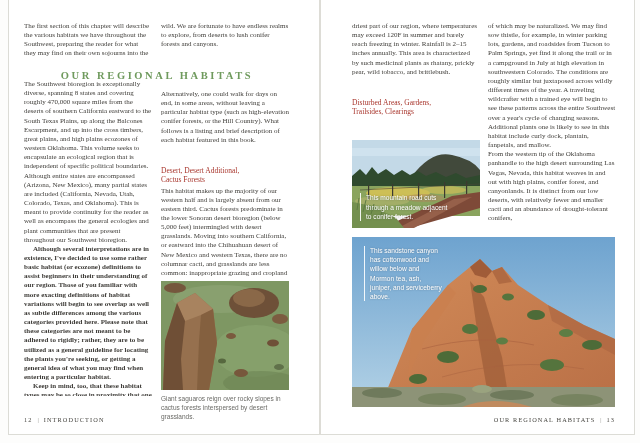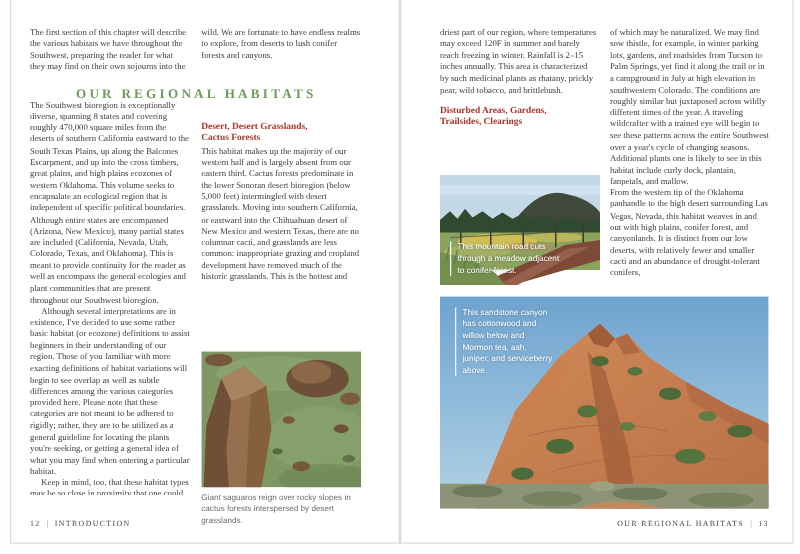--- a/index.html
+++ b/index.html
@@ -11,29 +11,29 @@
     position:absolute; left:8px; top:-4px; width:627px; height:439px;
     border:1px solid #dcdcd6; box-sizing:border-box; background:#ffffff;
   }
   .spine {
     position:absolute; left:319px; top:-4px; width:2px; height:439px;
     background:linear-gradient(to right,#ececе7,#d5d5cf);
     background-color:#dddcd6;
   }
   .block { position:absolute; font-size:7px; line-height:9.15px; overflow:hidden; }
   .block p { margin:0; }
-  .block p.indent { text-indent:9px; }
+  .block p.indent { text-indent:9px;font-weight:bold; }
   .green-head {
     position:absolute; left:24px; top:70px; width:266px; text-align:center;
     color:#6f9a5d; font-weight:bold; font-size:10.5px; letter-spacing:2.6px;
     white-space:nowrap;
   }
   .subhead {
-    color:#a8352c; font-weight:bold; font-size:7.5px; line-height:9.3px;
-    white-space:pre-line; margin:6px 0 2px 0;
+    color:#a8352c; font-weight:normal; font-size:7.5px; line-height:9.3px;
+    white-space:pre-line; margin:21px 0 2px 0;
   }
   .photo { position:absolute; overflow:hidden; }
   .photo svg { display:block; width:100%; height:100%; }
   .overlay-caption {
     position:absolute; font-family:"Liberation Sans", sans-serif; color:#ffffff;
     font-size:6.6px; line-height:9.2px; border-left:1.5px solid rgba(255,255,255,.9);
     padding-left:5px; text-shadow:0 0 2px rgba(40,40,40,.35);
   }
   .caption-below {
     position:absolute; font-family:"Liberation Sans", sans-serif; color:#6a6a66;
@@ -61,21 +61,22 @@
 
   <div class="green-head">OUR REGIONAL HABITATS</div>
 
   <div class="block" style="left:24px; top:80px; width:128px; height:316px;">
     <p>The Southwest bioregion is exceptionally diverse, spanning 8 states and covering roughly 470,000 square miles from the deserts of southern California eastward to the South Texas Plains, up along the Balcones Escarpment, and up into the cross timbers, great plains, and high plains ecozones of western Oklahoma. This volume seeks to encapsulate an ecological region that is independent of specific political boundaries. Although entire states are encompassed (Arizona, New Mexico), many partial states are included (California, Nevada, Utah, Colorado, Texas, and Oklahoma). This is meant to provide continuity for the reader as well as encompass the general ecologies and plant communities that are present throughout our Southwest bioregion.</p>
     <p class="indent">Although several interpretations are in existence, I've decided to use some rather basic habitat (or ecozone) definitions to assist beginners in their understanding of our region. Those of you familiar with more exacting definitions of habitat variations will begin to see overlap as well as subtle differences among the various categories provided here. Please note that these categories are not meant to be adhered to rigidly; rather, they are to be utilized as a general guideline for locating the plants you're seeking, or getting a general idea of what you may find when entering a particular habitat.</p>
     <p class="indent">Keep in mind, too, that these habitat types may be so close in proximity that one could conceivably weave in and out of them along a half-mile hike, in some areas.</p>
   </div>
 
   <div class="block" style="left:161px; top:90px; width:129px; height:189px;">
-    <div class="subhead">Desert, Desert Grasslands,
+    <p>Alternatively, one could walk for days on end, in some areas, without leaving a particular habitat type (such as high-elevation conifer forests, or the Hill Country). What follows is a listing and brief description of each habitat featured in this book.</p>
+    <div class="subhead">Desert, Desert Additional,
 Cactus Forests</div>
     <p>This habitat makes up the majority of our western half and is largely absent from our eastern third. Cactus forests predominate in the lower Sonoran desert bioregion (below 5,000 feet) intermingled with desert grasslands. Moving into southern California, or eastward into the Chihuahuan desert of New Mexico and western Texas, there are no columnar cacti, and grasslands are less common: inappropriate grazing and cropland development have removed much of the historic grasslands. This is the hottest and</p>
   </div>
 
   <div class="photo" style="left:161px; top:281px; width:128px; height:109px;">
     <svg viewBox="0 0 128 109" preserveAspectRatio="none">
       <rect width="128" height="109" fill="#7e9763"></rect>
       <ellipse cx="95" cy="70" rx="42" ry="26" fill="#8da873" opacity="0.55"></ellipse>
       <ellipse cx="60" cy="18" rx="48" ry="14" fill="#93a97b" opacity="0.5"></ellipse>
       <ellipse cx="100" cy="102" rx="38" ry="12" fill="#6d8454" opacity="0.6"></ellipse>

